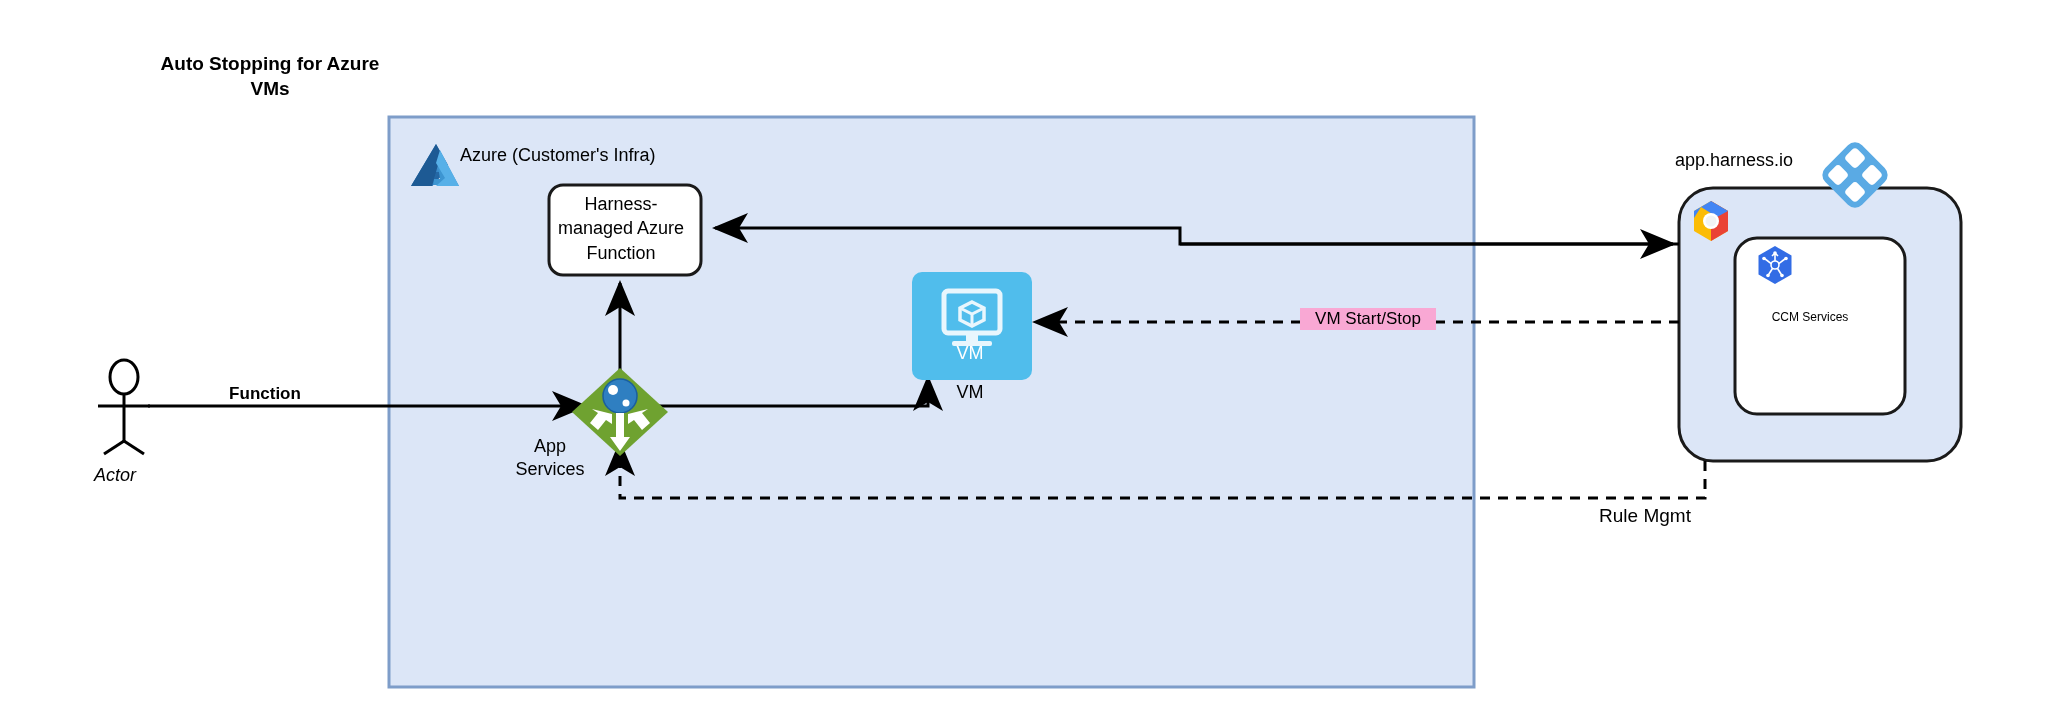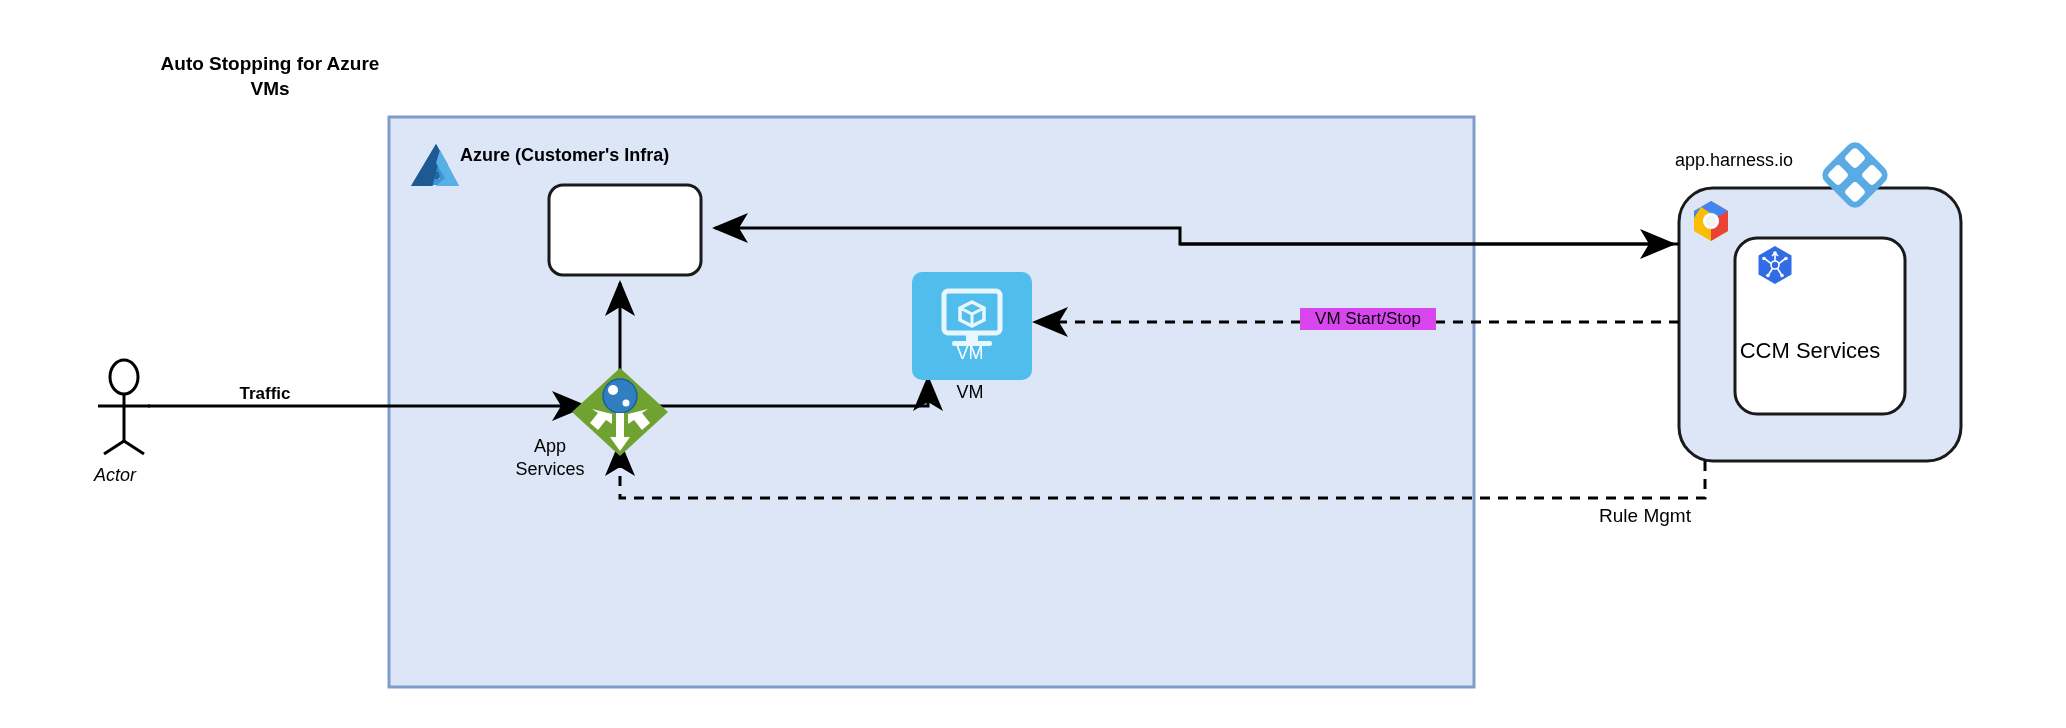--- a/index.html
+++ b/index.html
@@ -39,21 +39,21 @@
     font-size: 19px;
     font-weight: bold;
     line-height: 1.3;
     white-space: pre-line;
   }
   .zone-label {
     position: absolute;
     left: 460px;
     top: 145px;
     font-size: 18px;
-    font-weight: bold;
+    font-weight: normal;
   }
   .cloud-label {
     position: absolute;
     left: 1675px;
     top: 150px;
     font-size: 18px;
     font-weight: normal;
   }
   .func-text {
     position: absolute;
@@ -63,22 +63,21 @@
     text-align: center;
     font-size: 18px;
     line-height: 1.35;
   }
   .ccm-text {
     position: absolute;
     left: 1715px;
     top: 310px;
     width: 190px;
     text-align: center;
-    font-size: 22px;
-    margin-top: 28px;
+    font-size: 12px;
   }
   .actor-label {
     position: absolute;
     left: 60px;
     top: 465px;
     width: 110px;
     text-align: center;
     font-size: 18px;
     font-style: italic;
   }
@@ -118,21 +117,21 @@
     font-size: 18px;
     color: #ffffff;
   }
   .startstop-label {
     position: absolute;
     left: 1300px;
     top: 308px;
     width: 130px;
     text-align: center;
     font-size: 17px;
-    background: #d946ef;
+    background: #f9a8d4;
     padding: 1px 3px;
   }
   .rule-label {
     position: absolute;
     left: 1575px;
     top: 505px;
     width: 140px;
     text-align: center;
     font-size: 19px;
   }
@@ -255,26 +254,29 @@
     </g>
   </svg>
 
   <div class="diagram-title">Auto Stopping for Azure
 VMs</div>
 
   <div class="zone-label">Azure (Customer's Infra)</div>
 
   <div class="cloud-label">app.harness.io</div>
 
+  <div class="func-text">Harness-
+managed Azure
+Function</div>
 
   <div class="ccm-text">CCM Services</div>
 
   <div class="actor-label">Actor</div>
 
-  <div class="traffic-label">Traffic</div>
+  <div class="traffic-label">Function</div>
 
   <div class="gw-label">App
 Services</div>
 
   <div class="vm-inner-label">VM</div>
 
   <div class="vm-caption">VM</div>
 
   <div class="startstop-label">VM Start/Stop</div>
 

